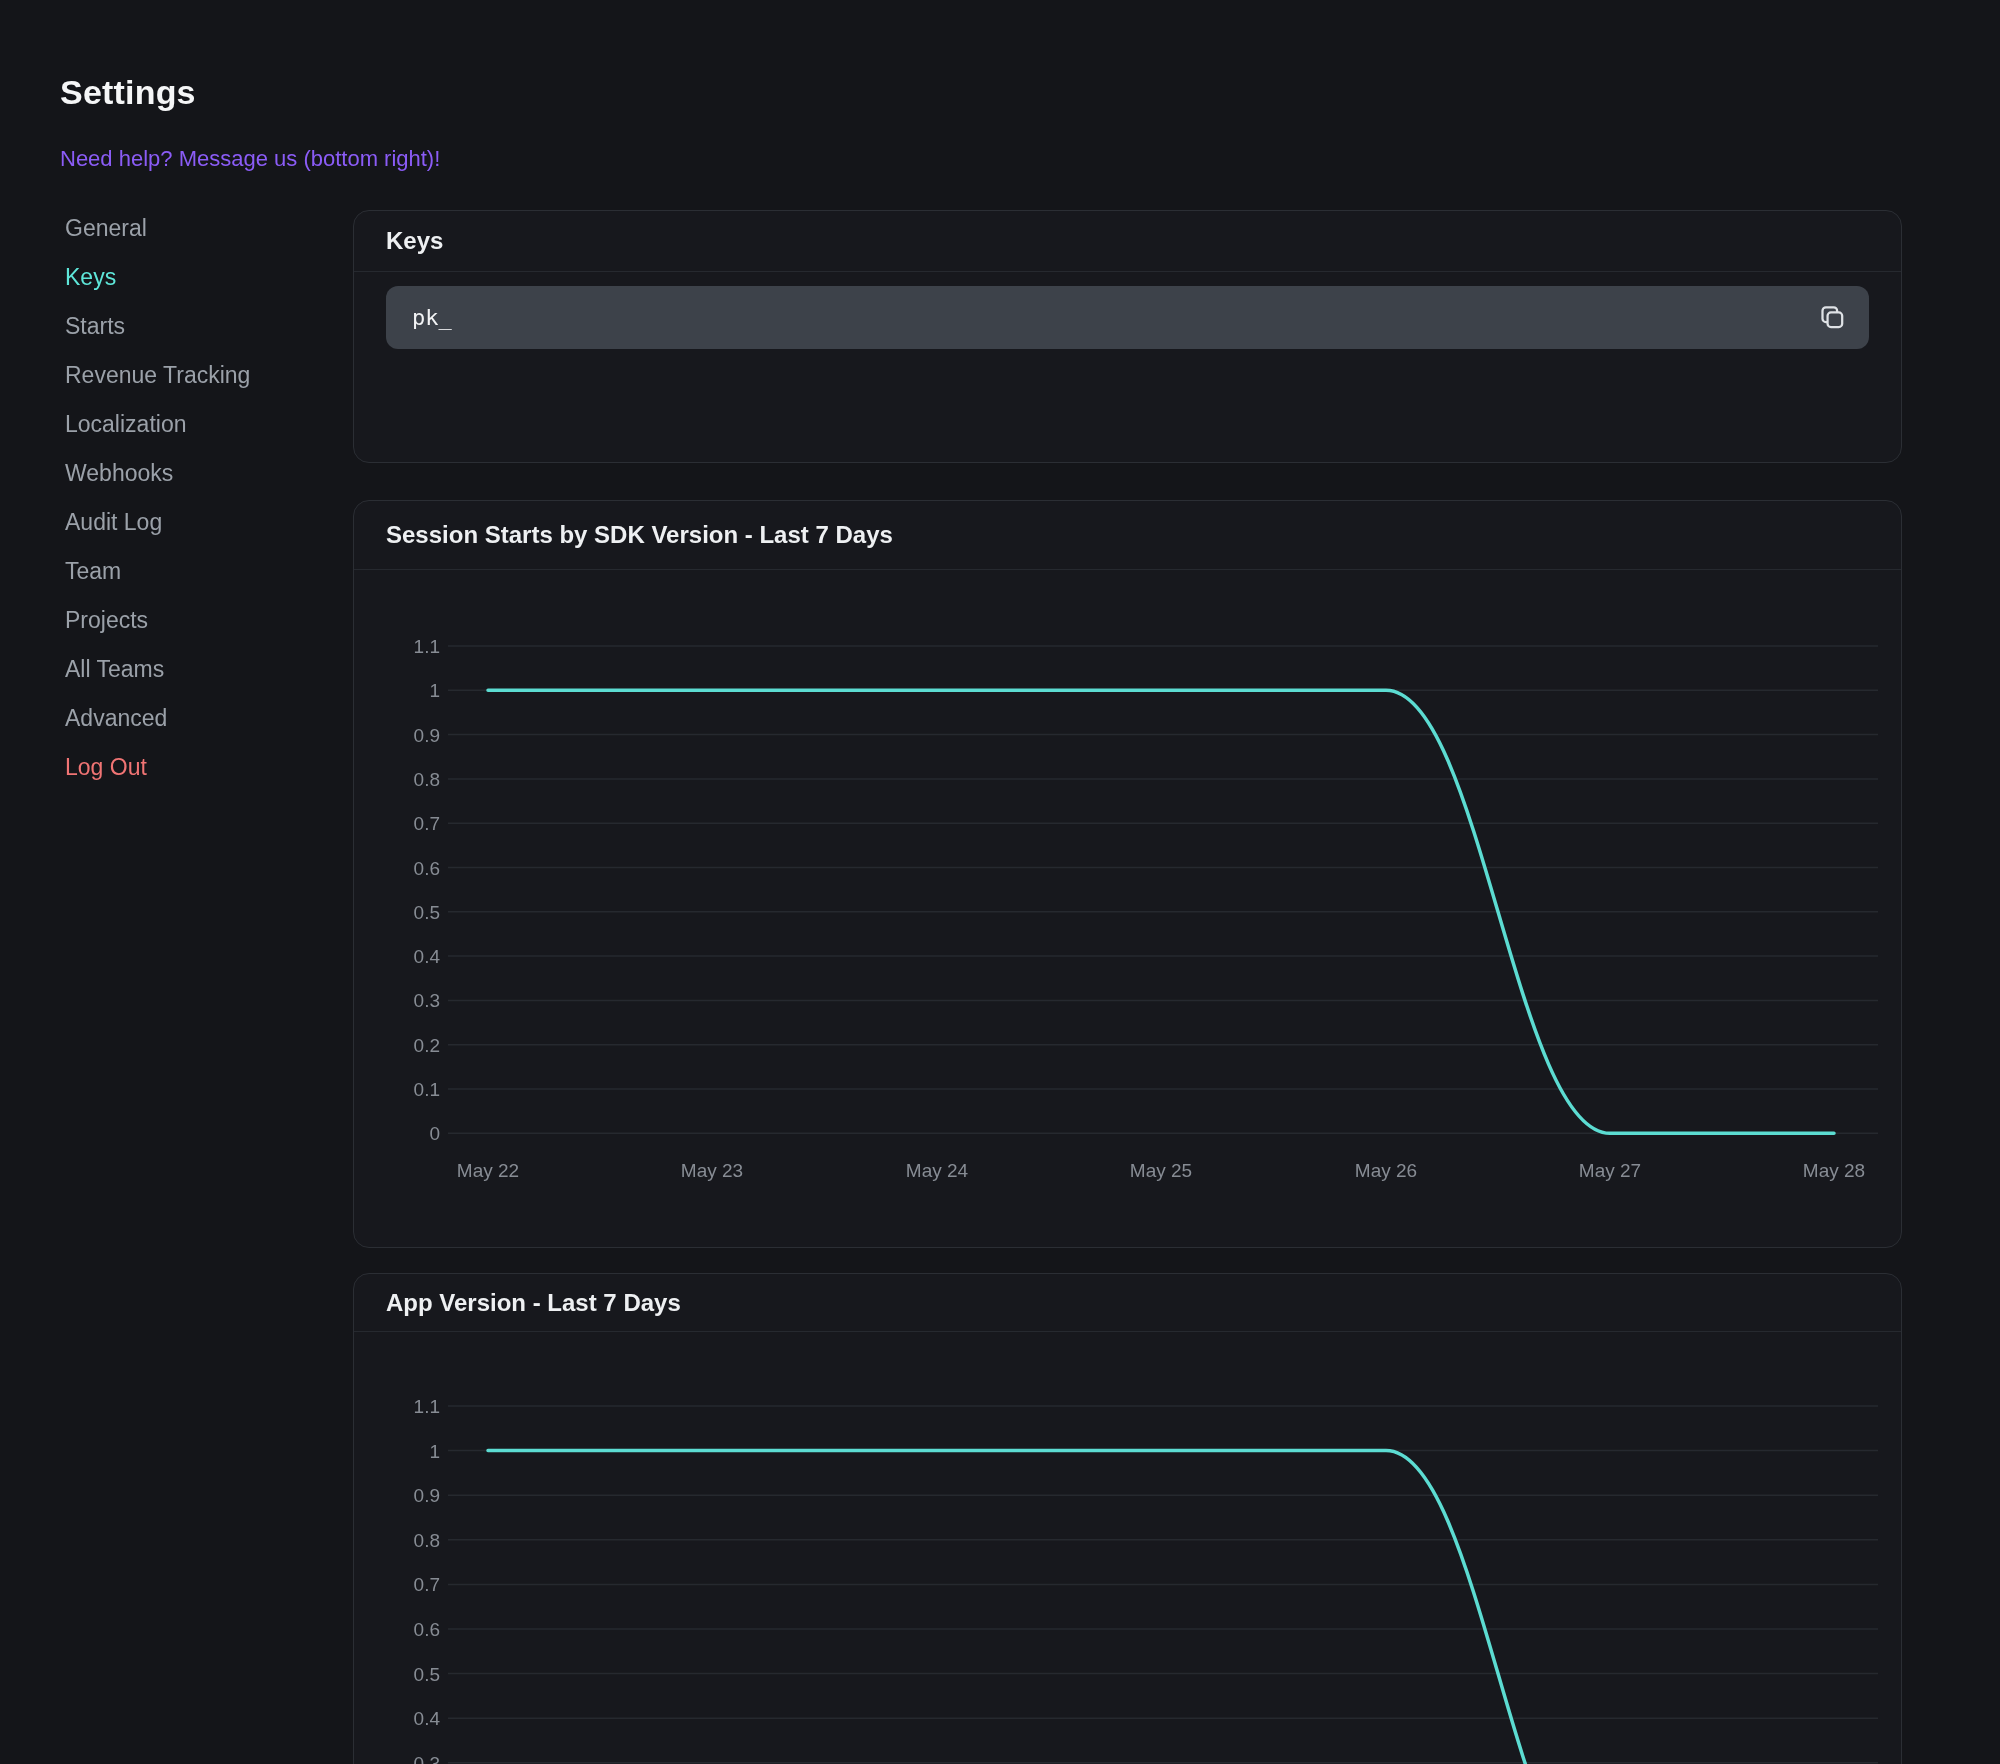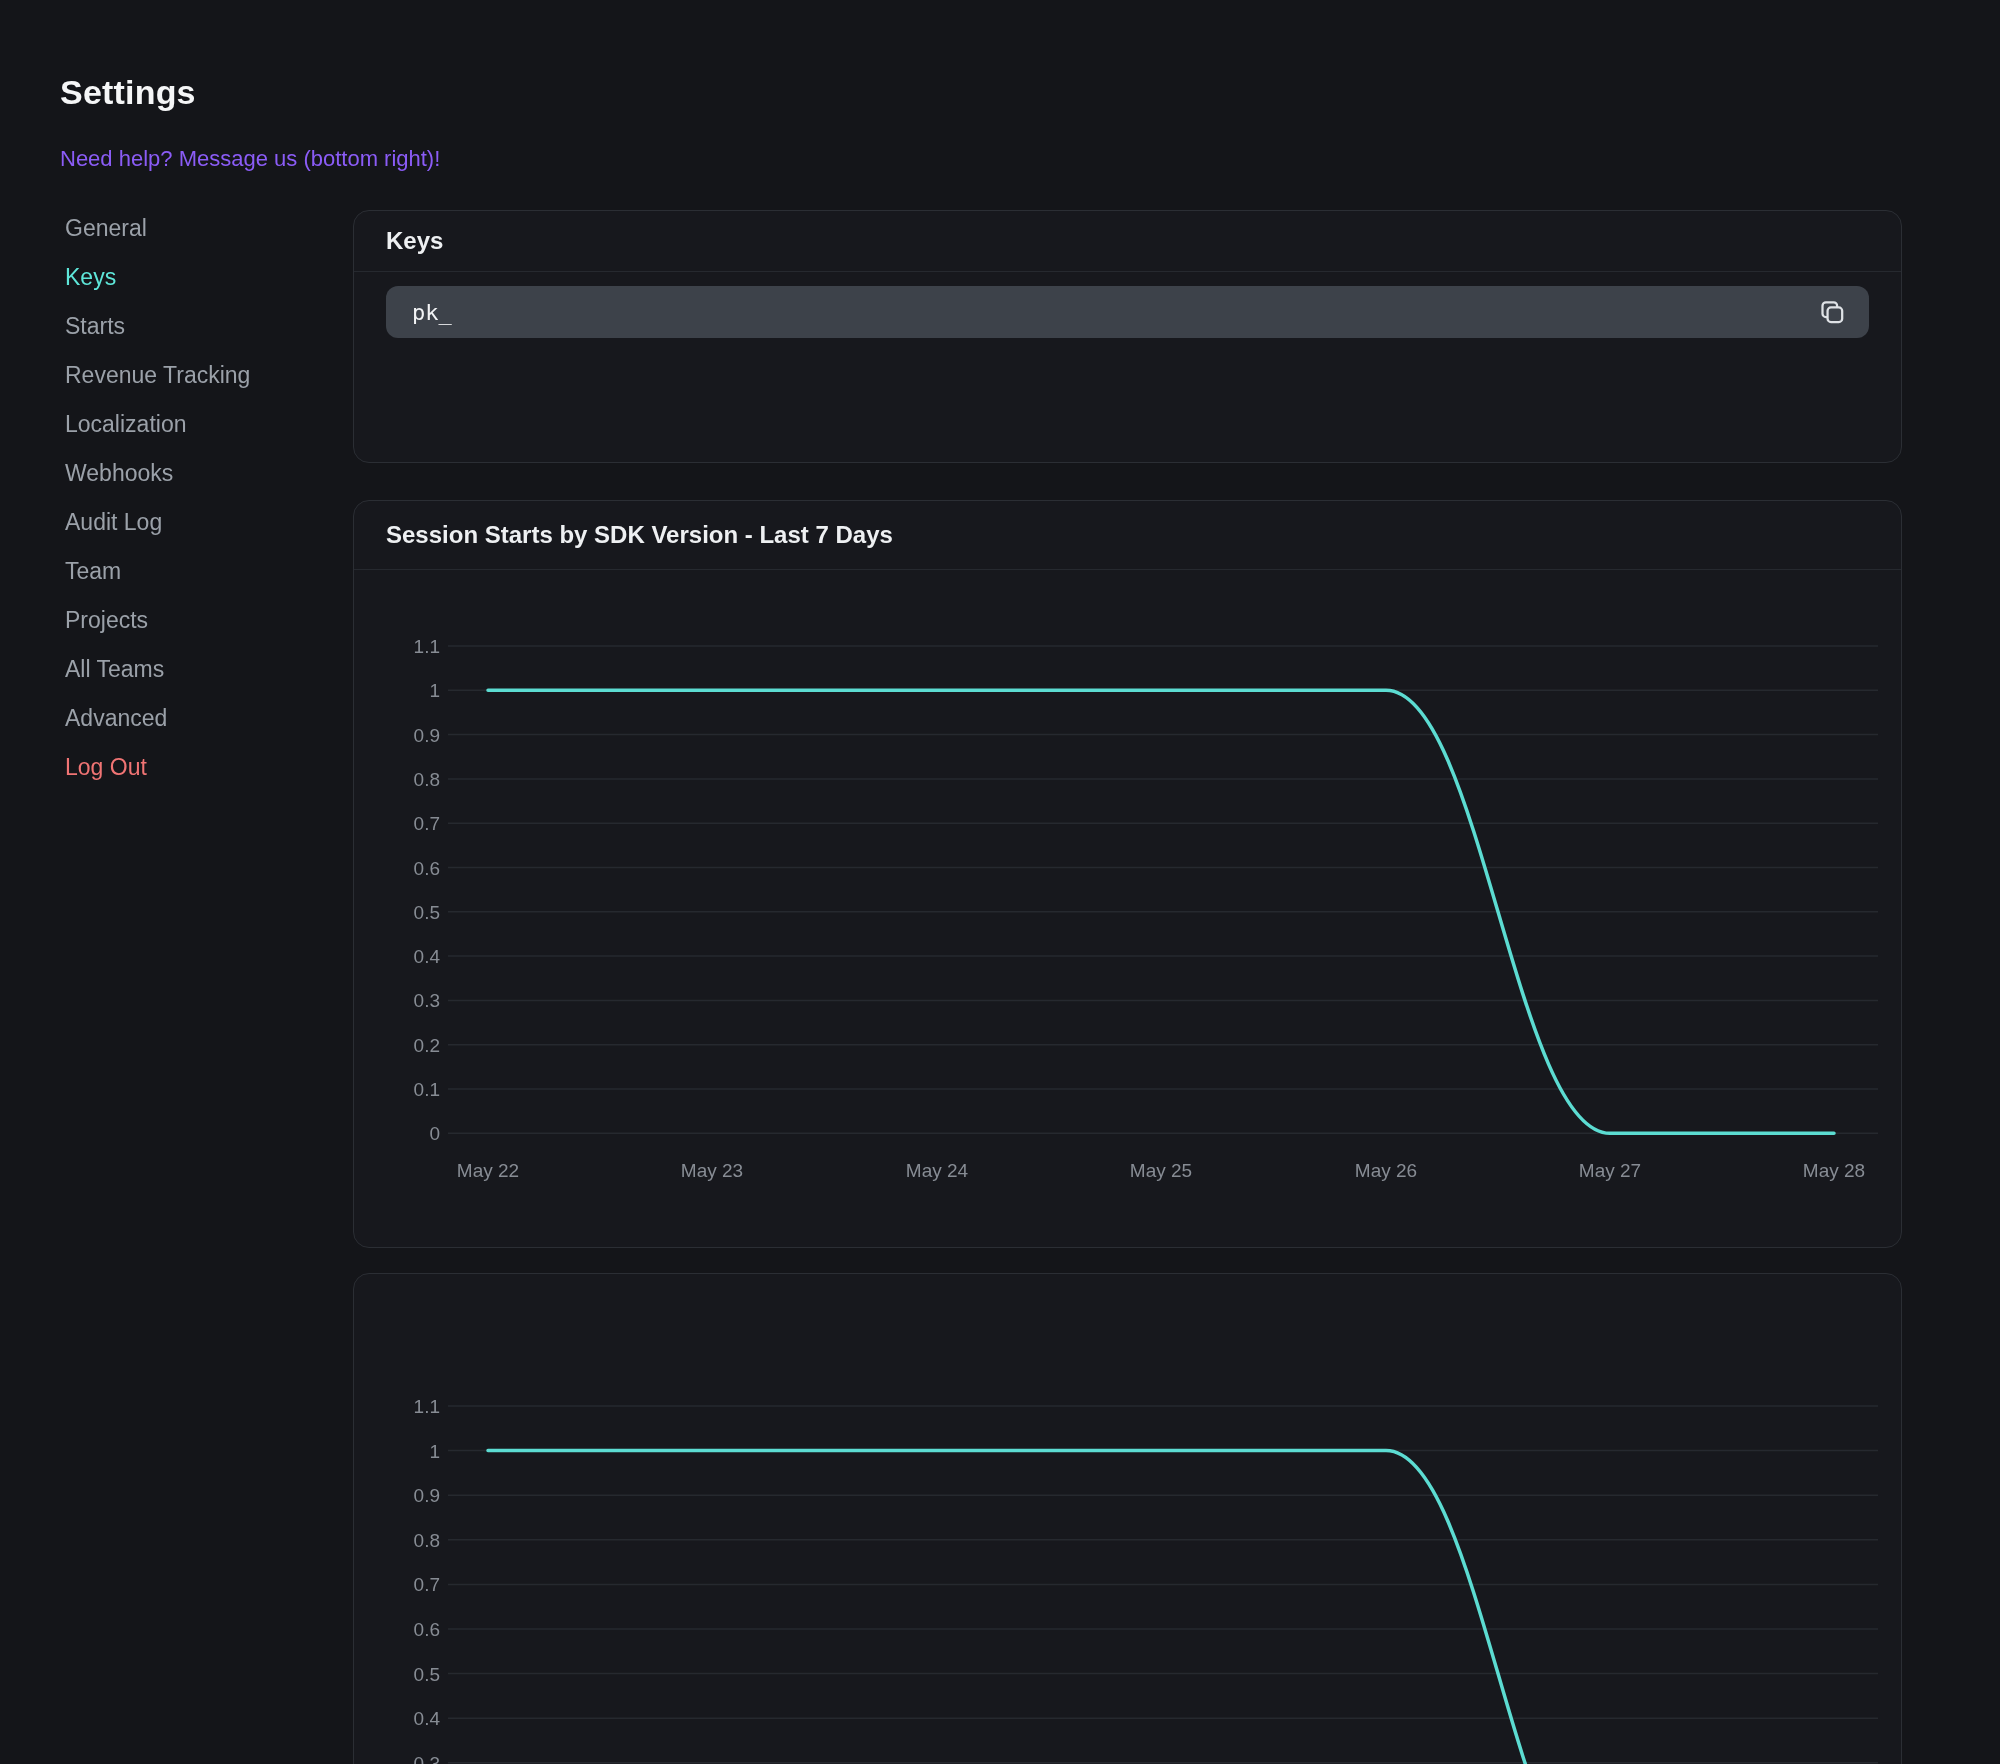--- a/index.html
+++ b/index.html
@@ -41,21 +41,21 @@
   }
   #card-keys .card-header{height:61px;}
   #card-chart1 .card-header{height:69px;}
   #card-chart2 .card-header{height:58px;}
   
   .field-label{
     margin:26px 32px 0;font-size:20px;font-weight:500;color:#c9ccd2;
   }
   .key-input-wrap{position:relative;margin:14px 32px 0;}
   .key-input{
-    width:100%;height:52px;box-sizing:border-box;
+    width:100%;height:63px;box-sizing:border-box;
     background:#3d424a;border:none;border-radius:12px;outline:none;
     color:#f2f3f5;font-family:"DejaVu Sans Mono",monospace;font-size:22px;
     padding:0 70px 0 26px;
   }
   .copy-btn{
     position:absolute;right:16px;top:50%;transform:translateY(-50%);
     width:44px;height:44px;display:flex;align-items:center;justify-content:center;
     background:transparent;border:none;cursor:pointer;border-radius:8px;
   }
   
@@ -131,20 +131,21 @@
       <text x="583" y="607" text-anchor="middle" font-size="19" fill="#878c94" font-family="&quot;Liberation Sans&quot;,sans-serif">May 24</text>
       <text x="807" y="607" text-anchor="middle" font-size="19" fill="#878c94" font-family="&quot;Liberation Sans&quot;,sans-serif">May 25</text>
       <text x="1032" y="607" text-anchor="middle" font-size="19" fill="#878c94" font-family="&quot;Liberation Sans&quot;,sans-serif">May 26</text>
       <text x="1256" y="607" text-anchor="middle" font-size="19" fill="#878c94" font-family="&quot;Liberation Sans&quot;,sans-serif">May 27</text>
       <text x="1480" y="607" text-anchor="middle" font-size="19" fill="#878c94" font-family="&quot;Liberation Sans&quot;,sans-serif">May 28</text>
       <path d="M 134 120.30000000000004 L 358 120.30000000000004 L 583 120.30000000000004 L 807 120.30000000000004 L 1032 120.30000000000004 C 1126.08 120.30000000000004 1161.92 563.3 1256 563.3 L 1480 563.3" fill="none" stroke="#5cdcd2" stroke-width="3.5" stroke-linecap="round"></path>
     </svg>
 </section>
 
 <section class="card" id="card-chart2">
+  <div class="card-header">App Version - Last 7 Days</div>
   <svg id="chart2" class="chart-svg" width="1547" height="433">
       <line x1="94" y1="74" x2="1524" y2="74" stroke="#26292f" stroke-width="1.5"></line>
       <text x="86" y="81" text-anchor="end" font-size="19" fill="#878c94" font-family="&quot;Liberation Sans&quot;,sans-serif">1.1</text>
       <line x1="94" y1="118.60000000000005" x2="1524" y2="118.60000000000005" stroke="#26292f" stroke-width="1.5"></line>
       <text x="86" y="125.60000000000005" text-anchor="end" font-size="19" fill="#878c94" font-family="&quot;Liberation Sans&quot;,sans-serif">1</text>
       <line x1="94" y1="163.20000000000005" x2="1524" y2="163.20000000000005" stroke="#26292f" stroke-width="1.5"></line>
       <text x="86" y="170.20000000000005" text-anchor="end" font-size="19" fill="#878c94" font-family="&quot;Liberation Sans&quot;,sans-serif">0.9</text>
       <line x1="94" y1="207.8" x2="1524" y2="207.8" stroke="#26292f" stroke-width="1.5"></line>
       <text x="86" y="214.8" text-anchor="end" font-size="19" fill="#878c94" font-family="&quot;Liberation Sans&quot;,sans-serif">0.8</text>
       <line x1="94" y1="252.4000000000001" x2="1524" y2="252.4000000000001" stroke="#26292f" stroke-width="1.5"></line>

